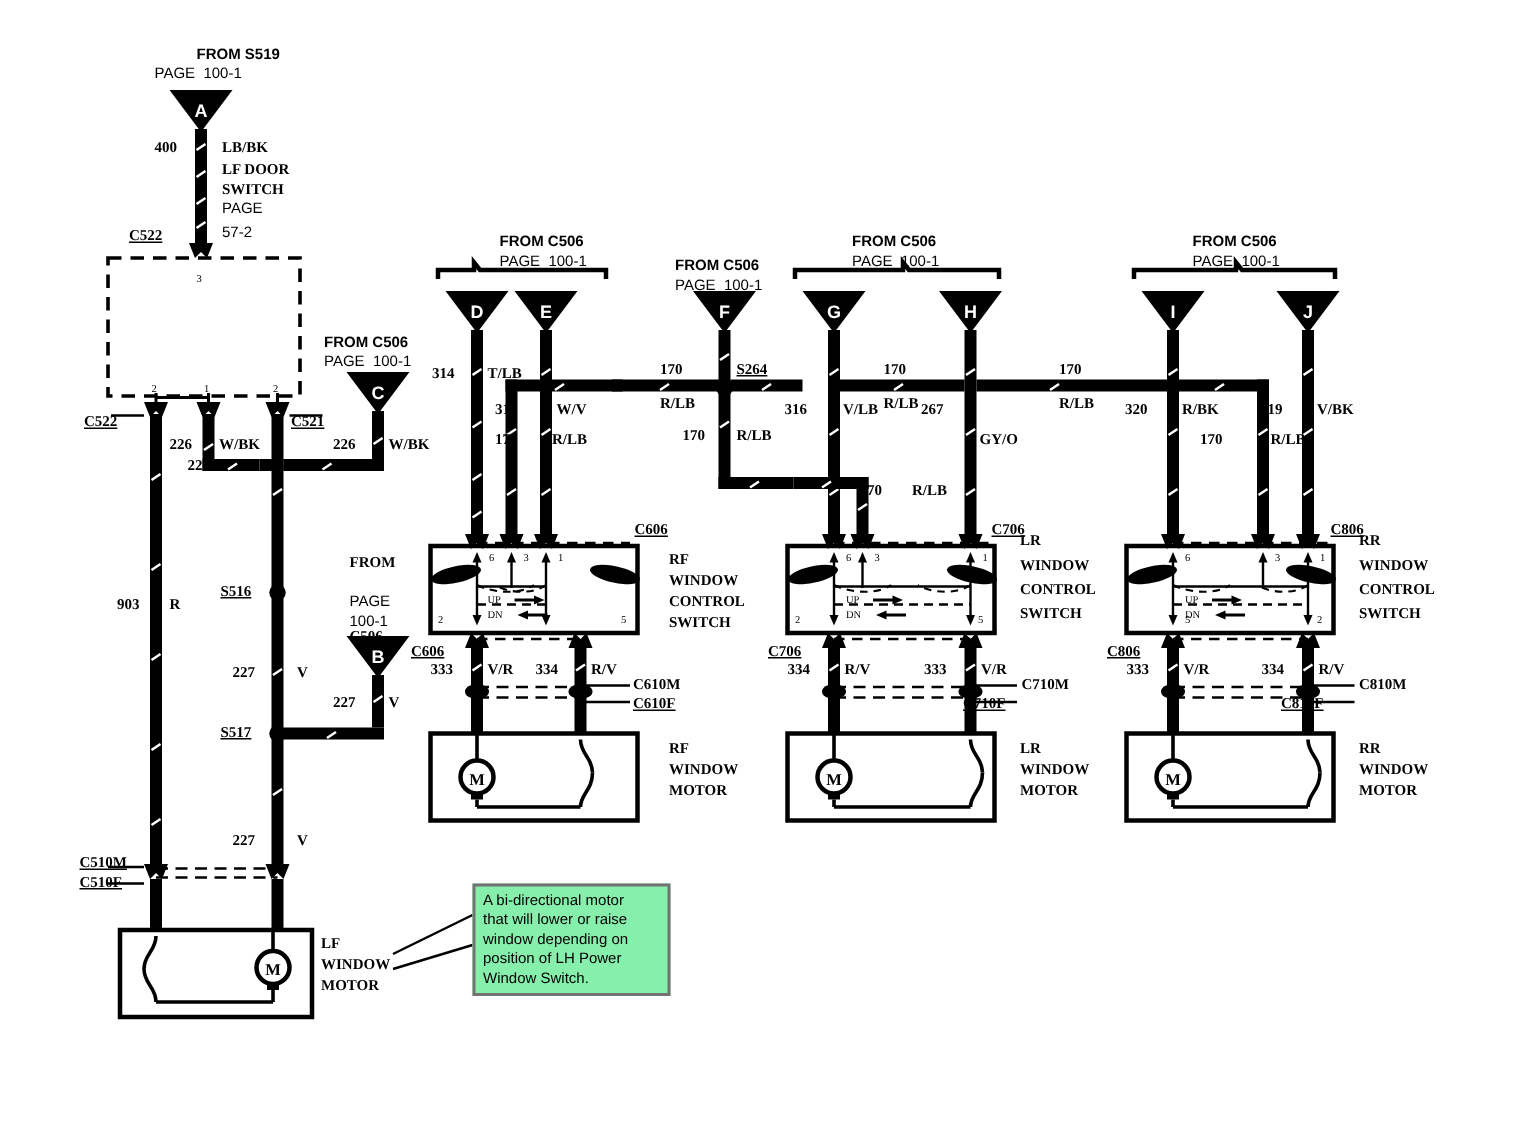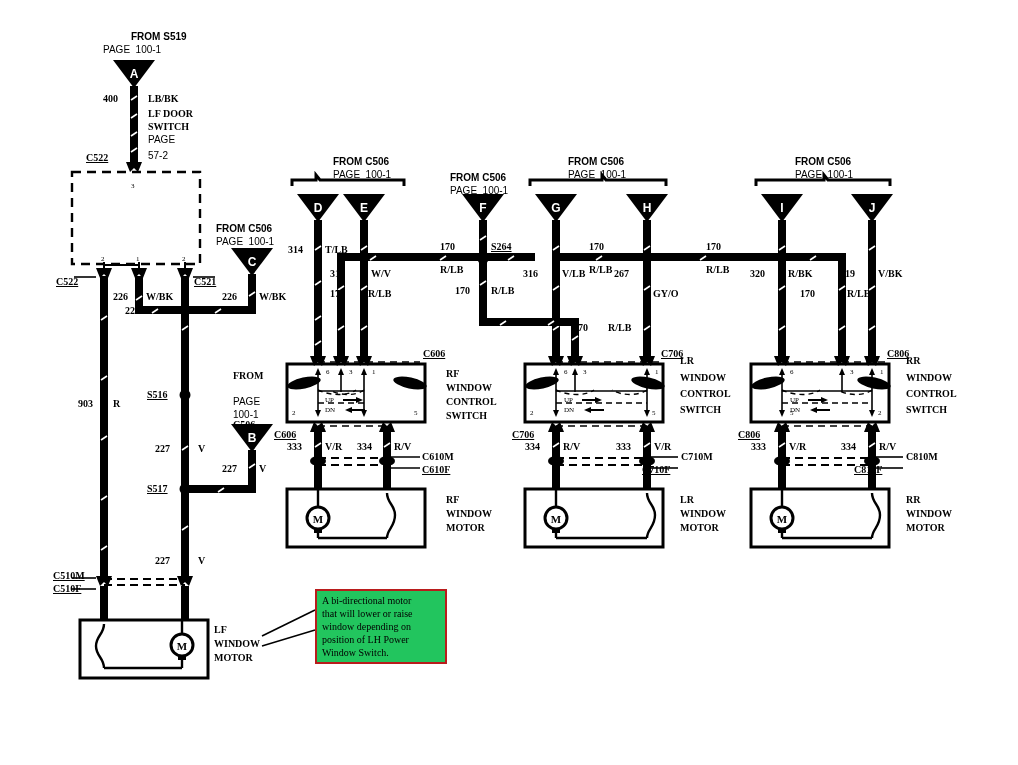--- a/index.html
+++ b/index.html
@@ -8,22 +8,22 @@
   #sheet{position:absolute;left:0;top:0;width:1018px;height:765px;}
   #svgroot{position:absolute;left:0;top:0;}
   .lbl{position:absolute;font-family:"Liberation Serif",serif;font-weight:bold;
        font-size:10px;line-height:11px;white-space:pre;letter-spacing:0px;}
   .lbl.sans{font-family:"Liberation Sans",sans-serif;font-weight:bold;}
   .lbl.reg{font-weight:normal;font-family:Liberation Sans, sans-serif;}
   .lbl.tiny{font-size:7px;line-height:8px;font-weight:normal;}
   .und{text-decoration:underline;}
   #title{position:absolute;left:0;top:5px;width:1018px;text-align:center;
          font-family:"Liberation Sans",sans-serif;font-weight:bold;font-size:13px;}
-  .note{position:absolute;border:2px solid #b91c1c;background:#22c55e;
-        font-family:Liberation Serif, serif;font-size:10px;line-height:13px;
+  .note{position:absolute;border:2px solid #737373;background:#86efac;
+        font-family:Liberation Sans, sans-serif;font-size:10px;line-height:13px;
         padding:3px 5px;white-space:pre;}
   .conn-letter{font-family:"Liberation Sans",sans-serif;font-weight:bold;font-size:12px;fill:#fff;}
 </style>
 </head>
 <body>
 
 <div id="sheet">
 
 
   <svg id="svgroot" width="1018" height="765">

